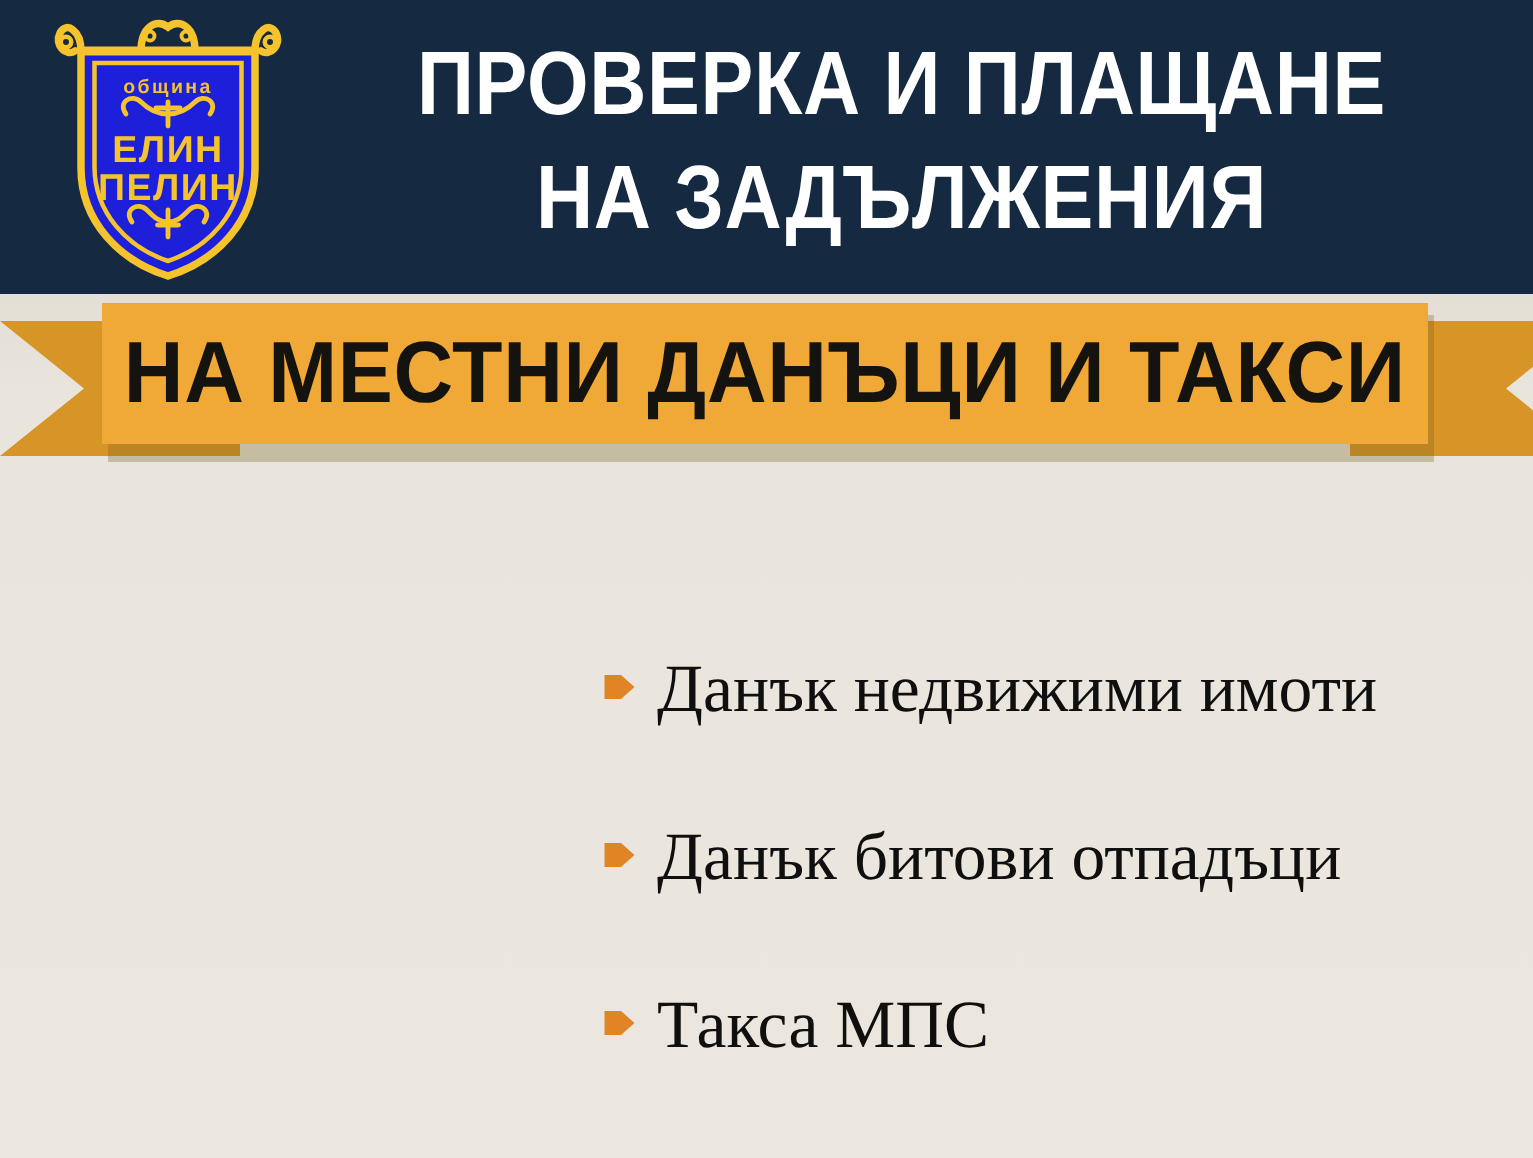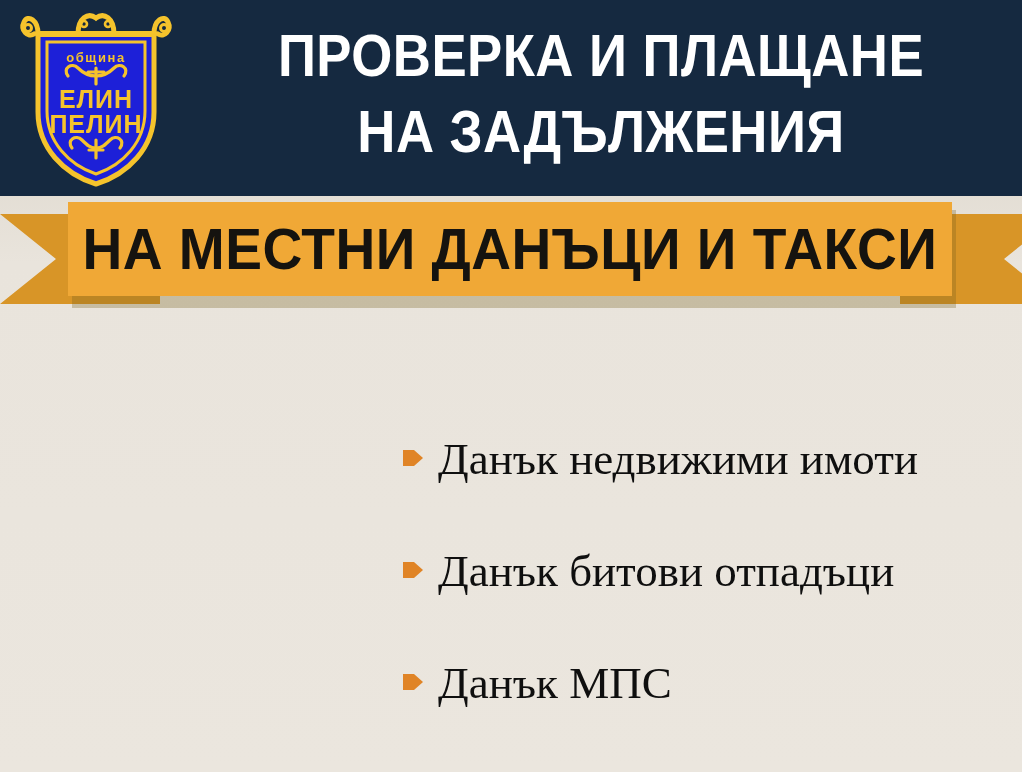--- a/index.html
+++ b/index.html
@@ -29,21 +29,21 @@
     left: 0;
     top: 0;
     width: 1022px;
     height: 196px;
     background: #152940;
     z-index: 5;
   }
 
   .crest {
     position: absolute;
-    left: 16px;
+    left: 32px;
     top: 8px;
     width: 160px;
     height: 182px;
     text-decoration: underline;
   }
   .crest svg { display: block; width: 160px; height: 182px; }
 
   .header-title {
     position: absolute;
     left: 190px;
@@ -312,18 +312,18 @@
       </span>
       <span class="bullet-label">Данък битови отпадъци</span>
     </div>
 
     <div class="bullet-item">
       <span class="bullet-marker">
         <svg width="22" height="24" viewBox="0 0 22 24" xmlns="http://www.w3.org/2000/svg">
           <path d="M1 4 H12 L21 12 L12 20 H1 Z" fill="#e08426"></path>
         </svg>
       </span>
-      <span class="bullet-label">Данък МПС</span>
+      <span class="bullet-label">Такса МПС</span>
     </div>
 
   </div>
 
 </div>
 
 </body></html>

